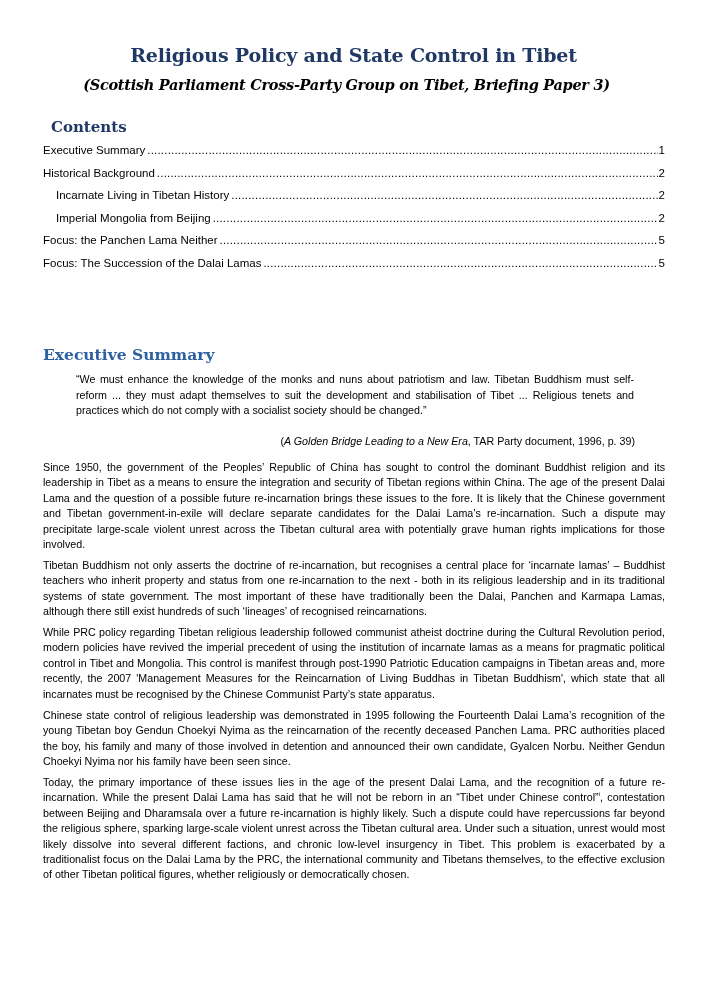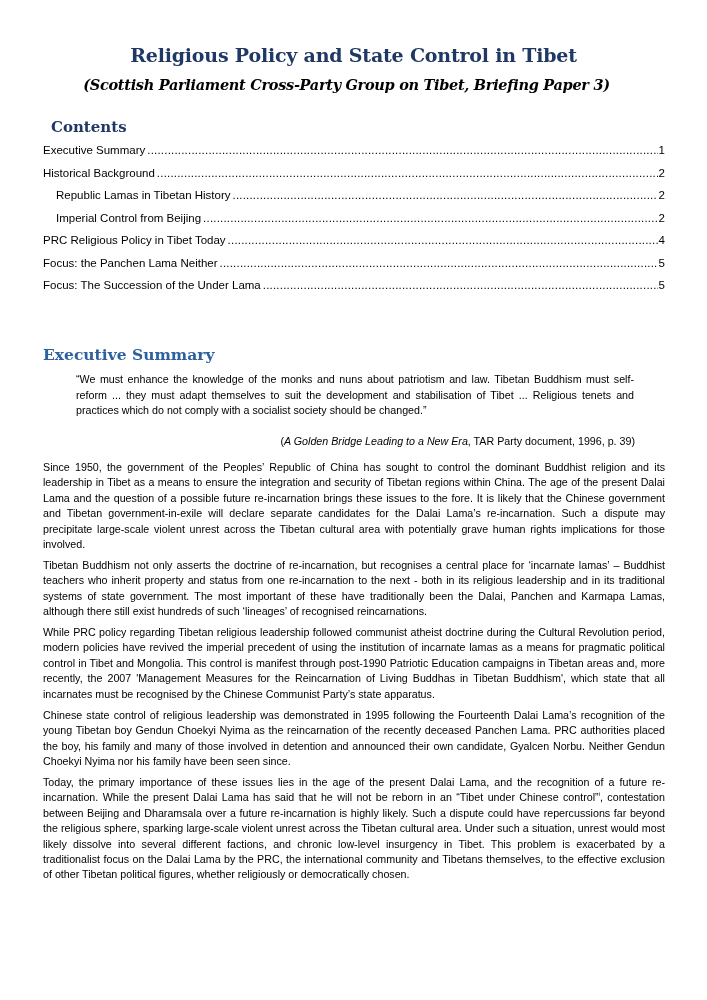--- a/index.html
+++ b/index.html
@@ -70,41 +70,36 @@
       <span class="toc-label">Executive Summary</span>
       <span class="toc-dots"></span>
       <span class="toc-page">1</span>
     </li>
     <li class="toc-row">
       <span class="toc-label">Historical Background</span>
       <span class="toc-dots"></span>
       <span class="toc-page">2</span>
     </li>
     <li class="toc-row sub">
-      <span class="toc-label">Republic Lamas in Tibetan History</span>
+      <span class="toc-label">Incarnate Living in Tibetan History</span>
       <span class="toc-dots"></span>
       <span class="toc-page">2</span>
     </li>
     <li class="toc-row sub">
-      <span class="toc-label">Imperial Control from Beijing</span>
+      <span class="toc-label">Imperial Mongolia from Beijing</span>
       <span class="toc-dots"></span>
       <span class="toc-page">2</span>
-    </li>
-    <li class="toc-row">
-      <span class="toc-label">PRC Religious Policy in Tibet Today</span>
-      <span class="toc-dots"></span>
-      <span class="toc-page">4</span>
     </li>
     <li class="toc-row">
       <span class="toc-label">Focus: the Panchen Lama Neither</span>
       <span class="toc-dots"></span>
       <span class="toc-page">5</span>
     </li>
     <li class="toc-row">
-      <span class="toc-label">Focus: The Succession of the Under Lama</span>
+      <span class="toc-label">Focus: The Succession of the Dalai Lamas</span>
       <span class="toc-dots"></span>
       <span class="toc-page">5</span>
     </li>
   </ul>
 
   <h2 class="section-heading">Executive Summary</h2>
 
   <p class="quote">“We must enhance the knowledge of the monks and nuns about patriotism and law. Tibetan Buddhism must self-reform ... they must adapt themselves to suit the development and stabilisation of Tibet ... Religious tenets and practices which do not comply with a socialist society should be changed.”</p>
 
   <p class="citation"><span>(</span><em>A Golden Bridge Leading to a New Era</em><span>, TAR Party document, 1996, p. 39)</span></p>

